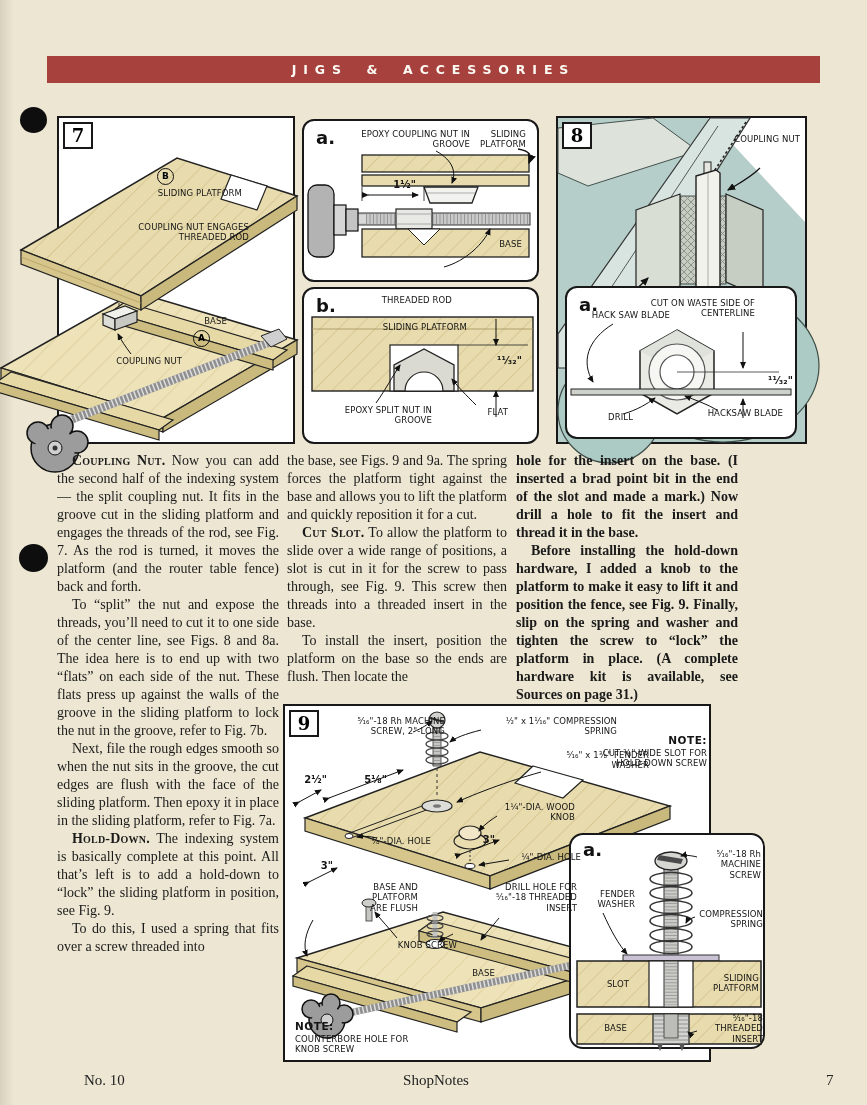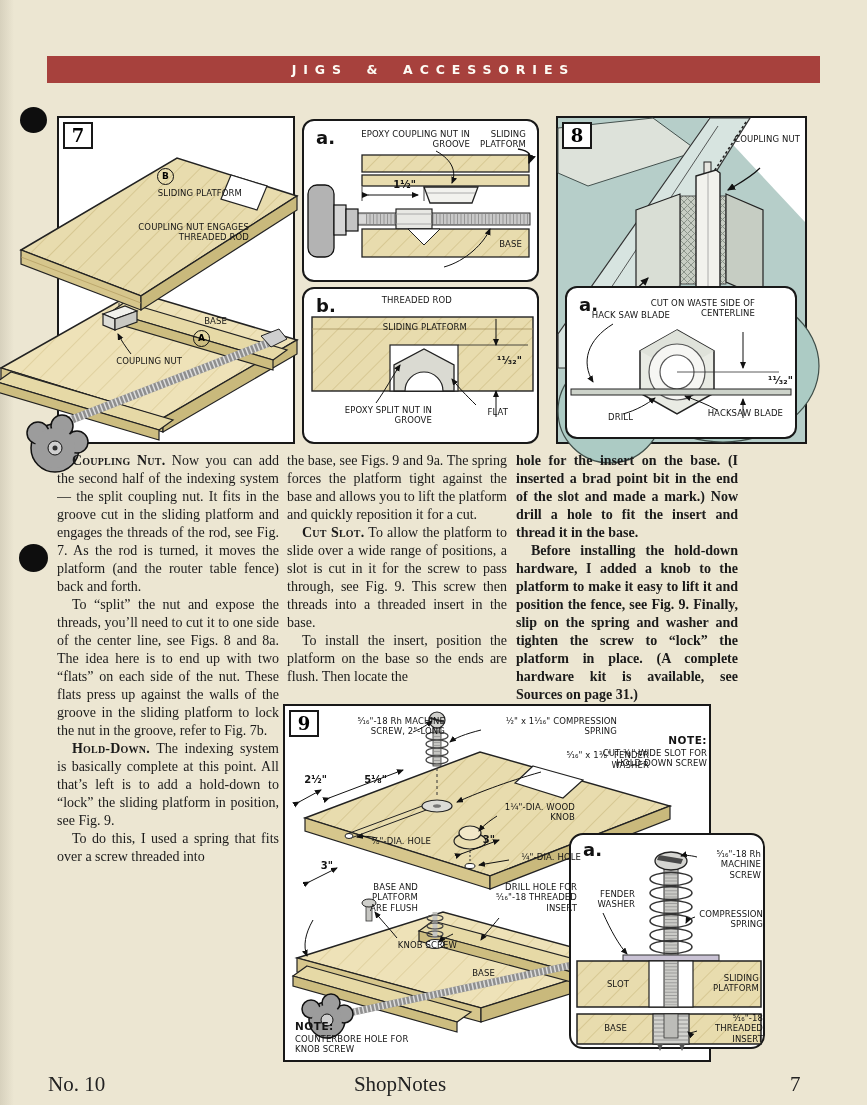--- a/index.html
+++ b/index.html
@@ -23,21 +23,21 @@
   .ltext{text-align:left;}
   .ntitle{font-weight:800;font-size:10.5px;letter-spacing:.5px;}
   .circ{position:absolute;width:15px;height:15px;border:1.5px solid #111;border-radius:50%;
         font-size:9px;font-weight:bold;line-height:15px;text-align:center;z-index:6;background:transparent;}
   svg.draw{position:absolute;left:0;top:0;overflow:visible;}
   .col{position:absolute;top:452px;width:222px;text-align:justify;color:#1a1a1a;
        font-family:"Liberation Serif",serif;font-size:14px;line-height:18px;overflow:hidden;}
   .col p{margin:0;text-indent:15px;}
   .col p.ni{text-indent:0;}
   .lead{font-weight:bold;font-variant:small-caps;letter-spacing:.2px;}
-  .foot{position:absolute;font-family:"Liberation Serif",serif;font-size:21px;color:#222;}
+  .foot{position:absolute;font-family:"Liberation Serif",serif;font-size:15px;color:#222;margin-left:36px;}
 </style>
 </head>
 <body>
 
 <div id="page">
 
   <div class="hdr"><span>JIGS &amp; ACCESSORIES</span></div>
 
   <div class="hole" style="left:20px;top:107px;width:27px;height:26px;"></div>
   <div class="hole" style="left:19px;top:544px;width:29px;height:28px;"></div>
@@ -253,20 +253,21 @@
     <div class="subfig" style="left:12px;top:6px;">a.</div>
     <div class="lbl" style="left:38px;top:10px;width:150px;">CUT ON WASTE SIDE OF CENTERLINE</div>
     <div class="lbl dim" style="left:178px;top:87px;width:48px;">¹¹⁄₃₂"</div>
     <div class="lbl" style="left:10px;top:124px;width:56px;">DRILL</div>
     <div class="lbl" style="left:140px;top:120px;width:76px;">HACKSAW BLADE</div>
   </div>
 
   <div class="col" style="left:57px;height:620px;">
     <p><span class="lead">Coupling Nut.</span><span> Now you can add the second half of the indexing system — the split coupling nut. It fits in the groove cut in the sliding platform and engages the threads of the rod, see Fig. 7. As the rod is turned, it moves the platform (and the router table fence) back and forth.</span></p>
     <p><span>To “split” the nut and expose the threads, you’ll need to cut it to one side of the center line, see Figs. 8 and 8a. The idea here is to end up with two “flats” on each side of the nut. These flats press up against the walls of the groove in the sliding platform to lock the nut in the groove, refer to Fig. 7b.</span></p>
+    <p><span>Next, file the rough edges smooth so when the nut sits in the groove, the cut edges are flush with the face of the sliding platform. Then epoxy it in place in the sliding platform, refer to Fig. 7a.</span></p>
     <p><span class="lead">Hold-Down.</span><span> The indexing system is basically complete at this point. All that’s left is to add a hold-down to “lock” the sliding platform in position, see Fig. 9.</span></p>
     <p><span>To do this, I used a spring that fits over a screw threaded into</span></p>
   </div>
   <div class="col" style="left:287px;width:220px;height:252px;">
     <p class="ni"><span>the base, see Figs. 9 and 9a. The spring forces the platform tight against the base and allows you to lift the platform and quickly reposition it for a cut.</span></p>
     <p><span class="lead">Cut Slot.</span><span> To allow the platform to slide over a wide range of positions, a slot is cut in it for the screw to pass through, see Fig. 9. This screw then threads into a threaded insert in the base.</span></p>
     <p><span>To install the insert, position the platform on the base so the ends are flush. Then locate the</span></p>
   </div>
   <div class="col" style="left:516px;width:222px;height:252px;font-weight:bold;">
     <p class="ni"><span>hole for the insert on the base. (I inserted a brad point bit in the end of the slot and made a mark.) Now drill a hole to fit the insert and thread it in the base.</span></p>

